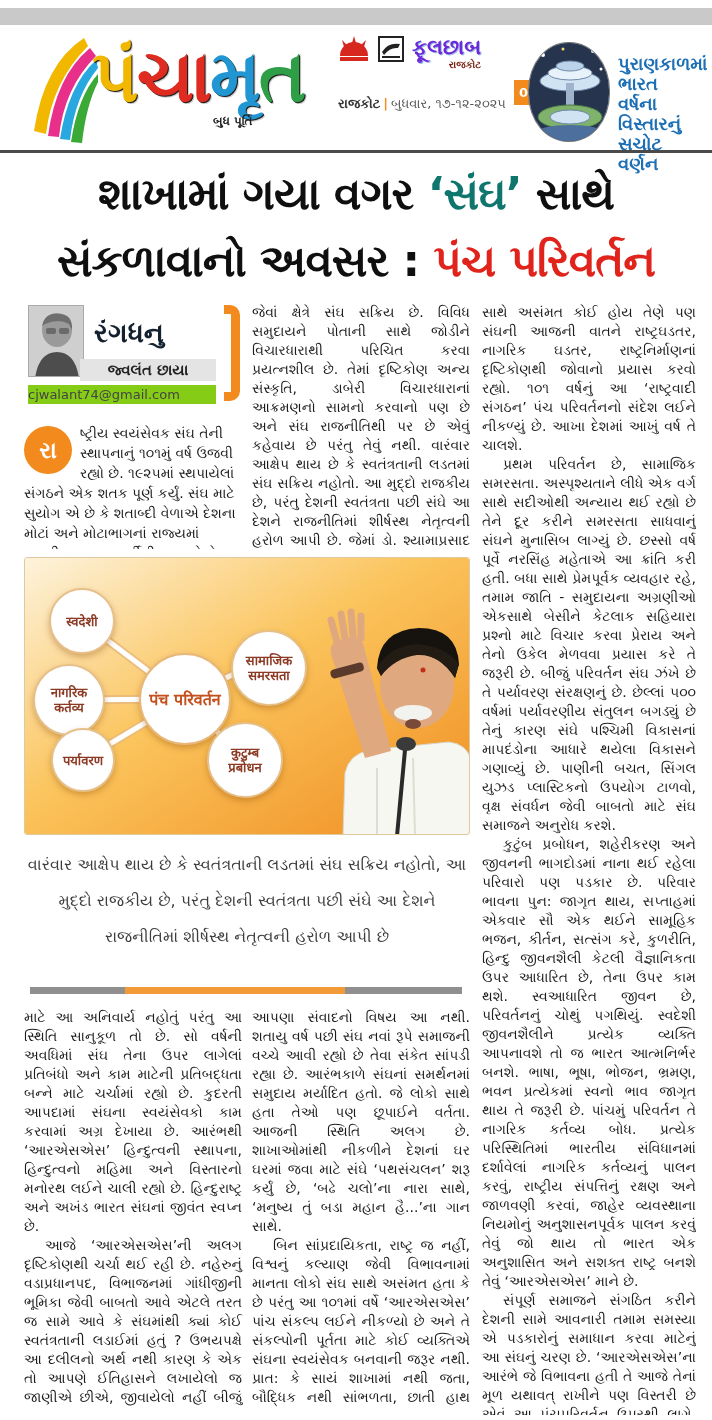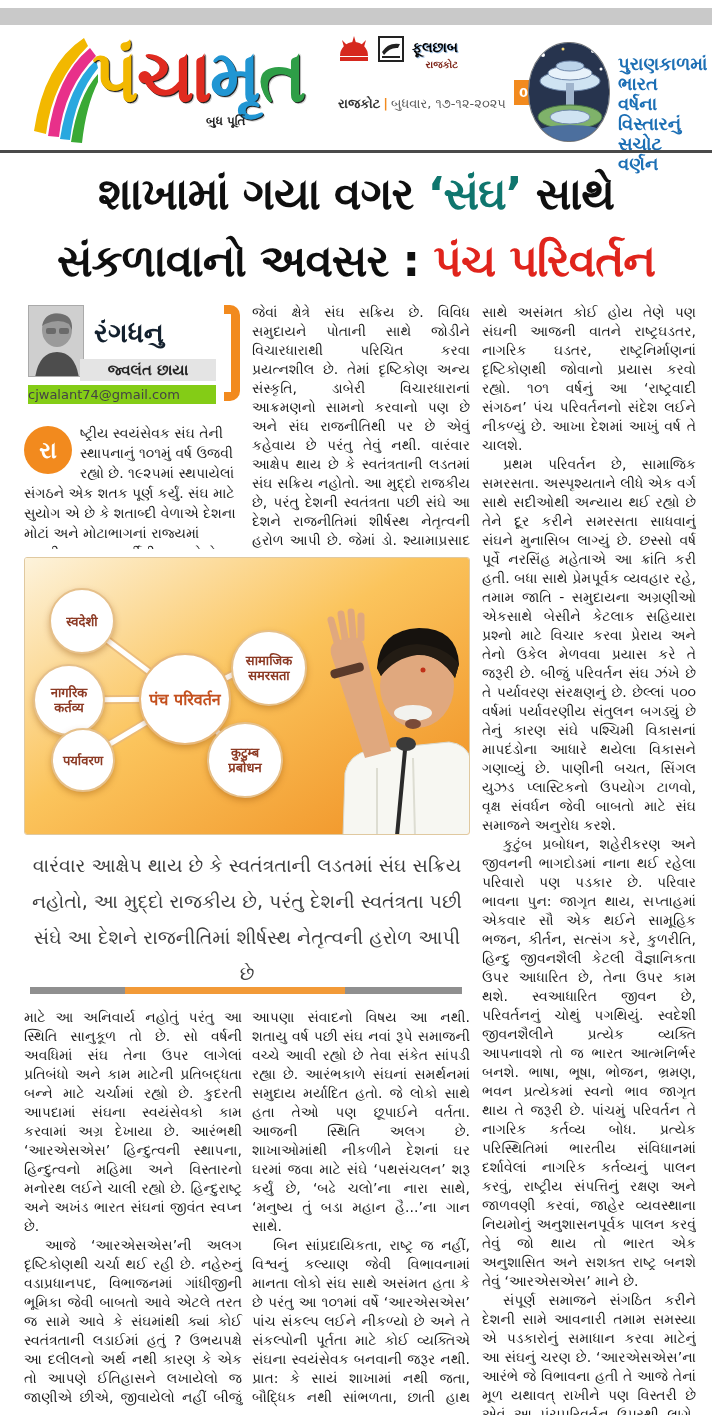--- a/index.html
+++ b/index.html
@@ -13,25 +13,25 @@
   
   .topbar { position:absolute; top:8px; left:0; right:0; height:17px; background:#c9c9c9; }
 
   
   .masthead { position:absolute; top:28px; left:0; right:0; height:120px; }
   .logo-block { position:absolute; left:26px; top:4px; width:300px; height:112px; }
   .swoosh { position:absolute; left:0; top:4px; }
   .logo-text { position:absolute; left:66px; top:2px; font-size:72px; font-weight:bold; letter-spacing:-2px;
     text-shadow:2px 2px 0 #1a1a1a33, 1px 1px 0 #222; }
   .l1{color:#f2b800;} .l2{color:#e02b20;} .l3{color:#2196d3;} .l4{color:#2e9e47;}
-  .edition-label { position:absolute; left:180px; top:82px; font-size:12px; font-weight:bold; color:#222; }
+  .edition-label { position:absolute; left:187px; top:82px; font-size:12px; font-weight:bold; color:#222; }
 
   .center-logos { position:absolute; left:338px; top:8px; width:180px; }
   .logo-row { display:flex; align-items:flex-start; gap:8px; }
-  .phulchhab { font-size:14px; font-weight:bold; color:#000000; line-height:22px;
+  .phulchhab { font-size:21px; font-weight:bold; color:#6d28d9; line-height:22px;
                text-shadow:1px 1px 0 #9cc0e6; }
   .phulchhab-sub { font-size:10px; font-weight:bold; color:#7a1f12; text-align:right; margin-top:1px; }
   .dateline { position:absolute; left:338px; top:68px; font-size:13px; color:#555; }
   .dateline .city { font-weight:bold; color:#333; }
   .dateline .pipe { color:#f28a1e; font-weight:bold; padding:0 3px; }
 
   .promo { position:absolute; right:12px; top:14px; width:180px; height:104px; }
   .page-badge { position:absolute; left:-6px; top:38px; background:#f28a1e; color:#fff;
     font-size:13px; font-weight:bold; padding:6px 5px; line-height:13px; }
   .promo-img { position:absolute; left:8px; top:0; width:82px; height:100px;
@@ -86,21 +86,21 @@
   .node-center { border:2px solid #e8b87a; color:#c4501e; font-size:16px; line-height:19px; }
   .n-swadeshi   { left:24px;  top:30px;  width:66px; height:66px; }
   .n-nagrik     { left:8px;   top:106px; width:72px; height:72px; }
   .n-paryavaran { left:26px;  top:170px; width:64px; height:64px; }
   .n-center     { left:114px; top:95px;  width:92px; height:92px; }
   .n-samajik    { left:206px; top:72px;  width:76px; height:76px; }
   .n-kutumb     { left:182px; top:164px; width:76px; height:76px; }
 
   
   .pull-quote { height:150px; overflow:hidden; padding:12px 2px 0 2px; text-align:center;
-    font-size:19px; line-height:36px; color:#3d3d3d; }
+    font-size:16px; line-height:36px; color:#3d3d3d; }
   .divider { display:flex; height:7px; margin:2px 0 0 6px; width:432px; }
   .div-gray1 { width:22%; background:#8f8f8f; }
   .div-orange{ width:51%; background:#f29a38; }
   .div-gray2 { width:27%; background:#8f8f8f; }
 
   .bottom-row { display:flex; gap:10px; margin-top:14px; height:400px; overflow:hidden; }
   .bottom-row .bcol { width:218px; }
   .para + .para { margin-top:0; }
 </style>
 </head>

